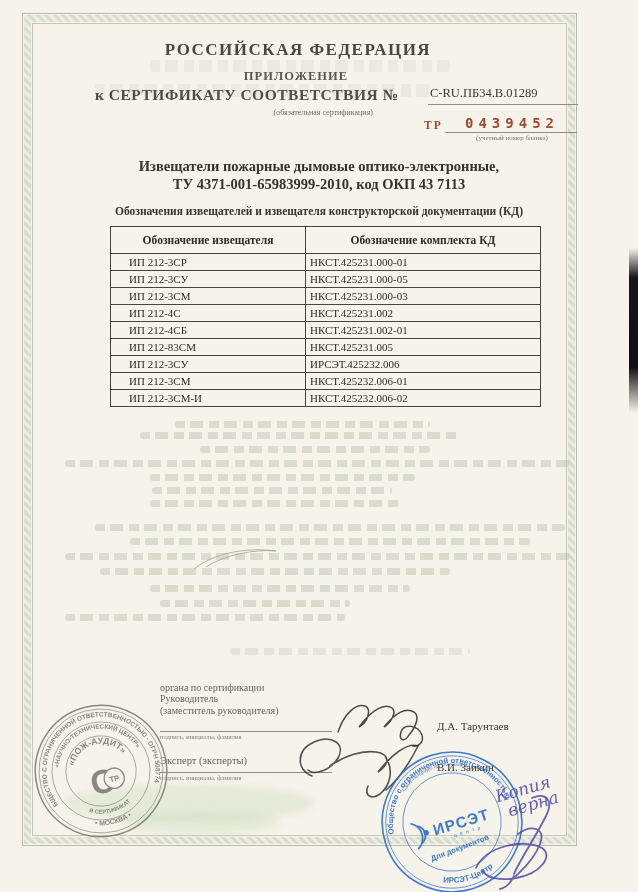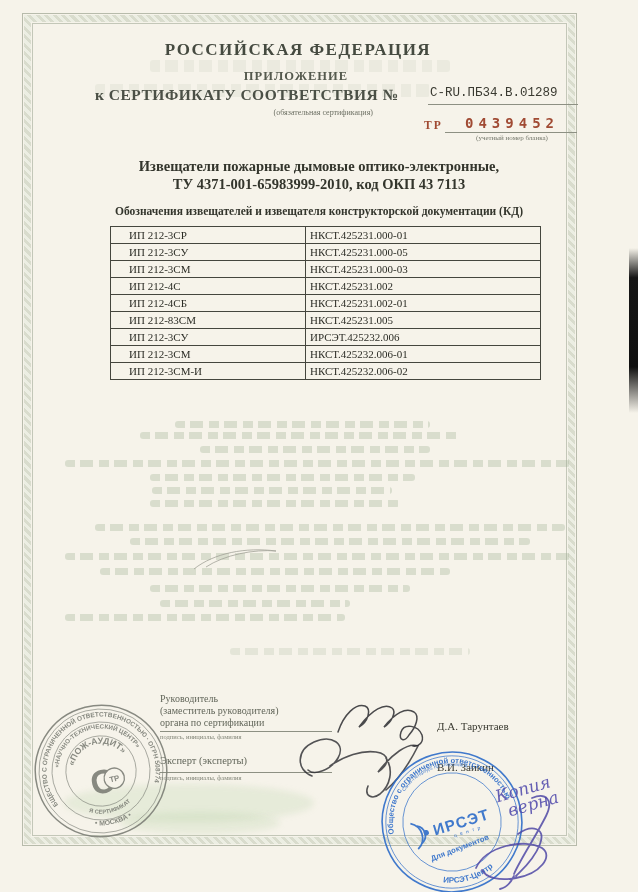--- a/index.html
+++ b/index.html
@@ -12,21 +12,21 @@
   .abs{position:absolute;}
   
   .frame{position:absolute;left:22px;top:13px;width:553px;height:831px;border:1px solid #b7bbab;}
   .frame .band{position:absolute;inset:1px;border:7px solid transparent;
     border-image:repeating-linear-gradient(45deg,#d9dccd 0 3px,#eceee3 3px 6px) 7;}
   .frame .inner{position:absolute;inset:9px;border:1px solid #c3c7b8;}
   
   .country{left:0;top:40px;width:596px;text-align:center;font-size:17px;font-weight:bold;letter-spacing:1.5px;color:#454a40;}
   .annex{left:0;top:69px;width:592px;text-align:center;font-size:12.5px;font-weight:bold;letter-spacing:1px;color:#555a4e;}
   .certline{left:95px;top:86px;font-size:15.5px;font-weight:bold;letter-spacing:.5px;color:#4b5046;}
-  .certnum{left:430px;top:86px;width:148px;font-size:12.5px;color:#3a3a31;font-family:Liberation Mono, monospace;}
+  .certnum{left:430px;top:86px;width:148px;font-size:12.5px;color:#3a3a31;}
   .rule{border-top:1px solid #8d9083;height:0;}
   .certkind{left:153px;top:108px;width:220px;text-align:right;font-size:8px;color:#6d7064;}
   .tr-label{left:424px;top:119px;font-size:11.5px;font-weight:bold;color:#a04a33;letter-spacing:2px;}
   .blanknum{left:448px;top:115px;width:128px;text-align:center;font-family:"DejaVu Sans Mono",monospace;
     font-size:14px;font-weight:bold;letter-spacing:5px;color:#a04a33;}
   .blankcap{left:448px;top:134px;width:128px;text-align:center;font-size:7px;color:#75786c;}
   .ptitle{left:0;top:158px;width:638px;text-align:center;font-size:14.5px;font-weight:bold;color:#33352c;}
   .ptitle2{top:176px;}
   .tcap{left:0;top:205px;width:638px;text-align:center;font-size:11.5px;font-weight:bold;color:#33352c;}
   
@@ -88,20 +88,24 @@
 <div class="abs blanknum">0439452</div>
 <div class="abs rule" style="left:445px;top:132px;width:132px"></div>
 <div class="abs blankcap">(учетный номер бланка)</div>
 
 <div class="abs ptitle">Извещатели пожарные дымовые оптико-электронные,</div>
 <div class="abs ptitle ptitle2">ТУ 4371-001-65983999-2010, код ОКП 43 7113</div>
 <div class="abs tcap">Обозначения извещателей и извещателя конструкторской документации (КД)</div>
 
 <table class="kd">
   <tbody>
+      <tr>
+    <th>Обозначение извещателя</th>
+    <th>Обозначение комплекта КД</th>
+  </tr>
   <tr>
         <td class="c1">ИП 212-3СР</td>
         <td>НКСТ.425231.000-01</td>
       </tr>
   <tr>
         <td class="c1">ИП 212-3СУ</td>
         <td>НКСТ.425231.000-05</td>
       </tr>
   <tr>
         <td class="c1">ИП 212-3СМ</td>
@@ -133,21 +137,21 @@
       </tr>
 </tbody>
   </table>
 
 <svg class="abs" style="left:190px;top:543px" width="92" height="36" viewBox="0 0 92 36">
   <path d="M4,26 C24,10 56,4 86,8 C64,6 34,12 16,24" fill="none" stroke="#a3a399" stroke-width="1" opacity=".8"></path>
 </svg>
 
 <div class="abs rolel" style="top:693px">Руководитель</div>
 <div class="abs rolel" style="top:705px">(заместитель руководителя)</div>
-<div class="abs rolel" style="top:717px">органа по сертификации</div>
+<div class="abs rolel" style="top:682px">органа по сертификации</div>
 <div class="abs sigrule" style="top:731px"></div>
 <div class="abs sigcap" style="top:733px">подпись, инициалы, фамилия</div>
 <div class="abs sname" style="top:720px">Д.А. Тарунтаев</div>
 
 <div class="abs rolel" style="top:755px;font-size:10.5px">Эксперт (эксперты)</div>
 <div class="abs sigrule" style="top:772px"></div>
 <div class="abs sigcap" style="top:774px">подпись, инициалы, фамилия</div>
 <div class="abs sname" style="top:761px">В.И. Заикин</div>
 
 <svg class="abs" style="left:328px;top:694px" width="112" height="56" viewBox="0 0 112 56">

